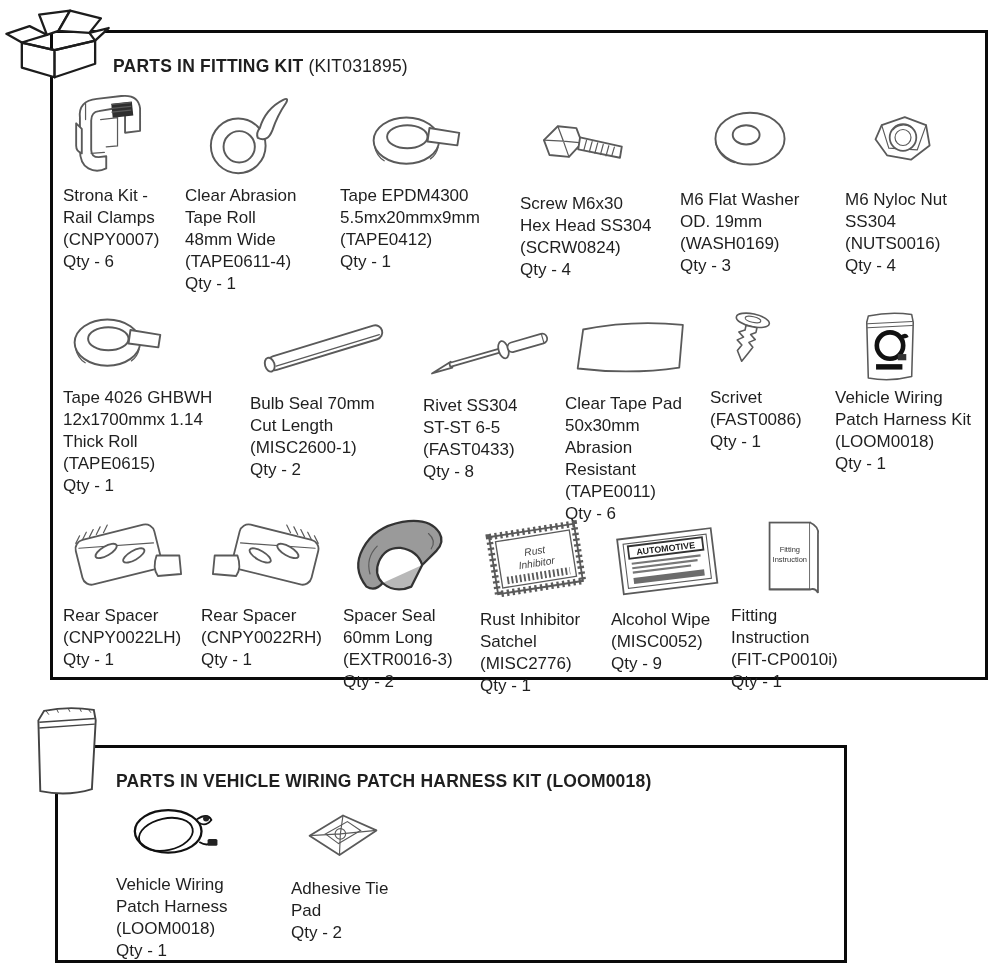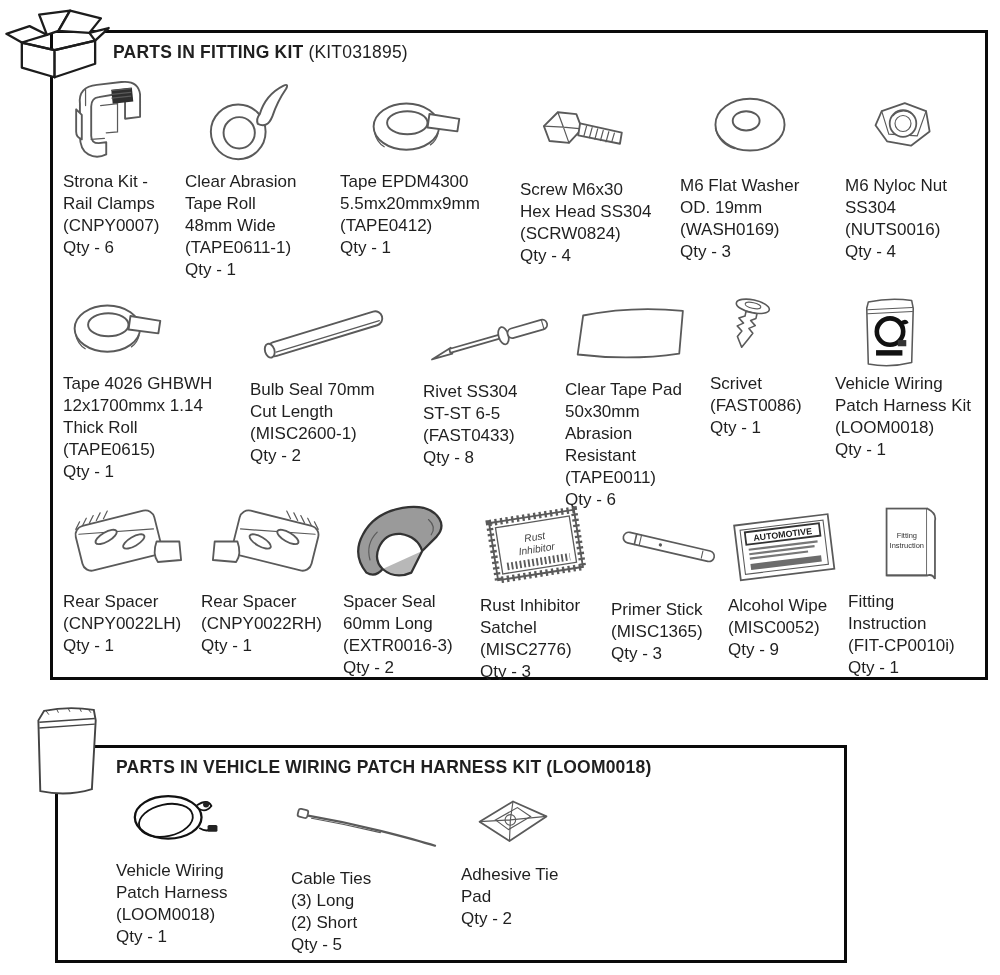--- a/index.html
+++ b/index.html
@@ -1,21 +1,21 @@
 <!DOCTYPE html>
 <html><head>
 <meta charset="utf-8">
 <style>
   html,body{margin:0;padding:0;background:#ffffff;}
   body{width:1000px;height:975px;position:relative;overflow:hidden;
        font-family:"Liberation Sans","DejaVu Sans",sans-serif;color:#1f1f1f;}
   .kit-box{position:absolute;border:3px solid #0a0a0a;background:#fff;box-sizing:border-box;}
   #kit1{left:50px;top:30px;width:938px;height:650px;}
   #kit2{left:55px;top:745px;width:792px;height:218px;}
-  .kit-title{font-size:17.5px;font-weight:bold;letter-spacing:.2px;padding-top:9px;white-space:nowrap;}
+  .kit-title{font-size:17.5px;font-weight:bold;letter-spacing:.2px;padding-top:23px;white-space:nowrap;}
   #kit1 .kit-title{padding-left:60px;}
   #kit2 .kit-title{padding-left:58px;}
   .title-code{font-weight:400;}
   .row{display:flex;align-items:flex-start;}
   #kit1 .row{padding-left:10px;padding-right:4px;}
   #kit2 .row{padding-left:58px;}
   .row-1{margin-top:12px;}
   .row-2{margin-top:10px;}
   .row-3{margin-top:-16px;}
   .row-k2{margin-top:6px;}
@@ -221,21 +221,21 @@
     </div>
     <div class="cell" style="flex:0 0 155px">
       <div class="pic" style="padding-left:14px">
           <svg width="98" height="88">
             <use href="#sym-tape-front"></use>
           </svg>
         </div>
       <div class="lbl">Clear Abrasion
 Tape Roll
 48mm Wide
-(TAPE0611-1)
+(TAPE0611-4)
 Qty - 1</div>
     </div>
     <div class="cell" style="flex:0 0 180px">
       <div class="pic" style="padding-left:22px">
           <svg width="106" height="77">
             <use href="#sym-tape-side"></use>
           </svg>
         </div>
       <div class="lbl">Tape EPDM4300
 5.5mx20mmx9mm
@@ -389,31 +389,21 @@
             <rect x="20" y="20" width="80" height="50" fill="#fff" stroke="#5a5a5a" stroke-width="1.4"></rect>
             <line x1="26" y1="63" x2="94" y2="63" stroke="#5a5a5a" stroke-width="8" stroke-dasharray="2 2.5"></line>
             <text x="60" y="40" text-anchor="middle" font-size="11" font-style="italic" fill="#444" font-family="Liberation Sans, sans-serif">Rust</text>
             <text x="60" y="53" text-anchor="middle" font-size="11" font-style="italic" fill="#444" font-family="Liberation Sans, sans-serif">Inhibitor</text>
           </g>
         </svg>
       </div>
       <div class="lbl">Rust Inhibitor
 Satchel
 (MISC2776)
-Qty - 3</div>
-    </div>
-    <div class="cell" style="flex:0 0 117px">
-      <div class="pic" style="padding-bottom:8px">
-          <svg width="116" height="70">
-            <use href="#sym-primer"></use>
-          </svg>
-        </div>
-      <div class="lbl">Primer Stick
-(MISC1365)
-Qty - 3</div>
+Qty - 1</div>
     </div>
     <div class="cell" style="flex:0 0 120px">
       <div class="pic" style="padding-bottom:4px">
         <svg width="116" height="80" viewBox="0 0 130 90">
           <g transform="rotate(-7 65 45)">
             <rect x="10" y="14" width="106" height="62" fill="#fff" stroke="#5a5a5a" stroke-width="2"></rect>
             <rect x="16" y="20" width="94" height="50" fill="none" stroke="#5a5a5a" stroke-width="1.2"></rect>
             <rect x="21" y="23" width="84" height="14" fill="#fff" stroke="#333" stroke-width="2"></rect>
             <text x="63" y="34" text-anchor="middle" font-size="10" font-weight="bold" fill="#1a1a1a" font-family="Liberation Sans, sans-serif">AUTOMOTIVE</text>
             <line x1="23" y1="43" x2="101" y2="43" stroke="#777" stroke-width="2.4"></line>
@@ -457,31 +447,20 @@
       <div class="pic">
           <svg width="118" height="72">
             <use href="#sym-harnessloop"></use>
           </svg>
         </div>
       <div class="lbl">Vehicle Wiring
 Patch Harness
 (LOOM0018)
 Qty - 1</div>
     </div>
-    <div class="cell" style="flex:0 0 170px">
-      <div class="pic" style="padding-bottom:8px">
-          <svg width="152" height="54">
-            <use href="#sym-cabletie"></use>
-          </svg>
-        </div>
-      <div class="lbl">Cable Ties
-(3) Long
-(2) Short
-Qty - 5</div>
-    </div>
     <div class="cell" style="flex:0 0 200px">
       <div class="pic" style="padding-left:8px;padding-bottom:4px">
           <svg width="88" height="66">
             <use href="#sym-tiepad"></use>
           </svg>
         </div>
       <div class="lbl">Adhesive Tie
 Pad
 Qty - 2</div>
     </div>

